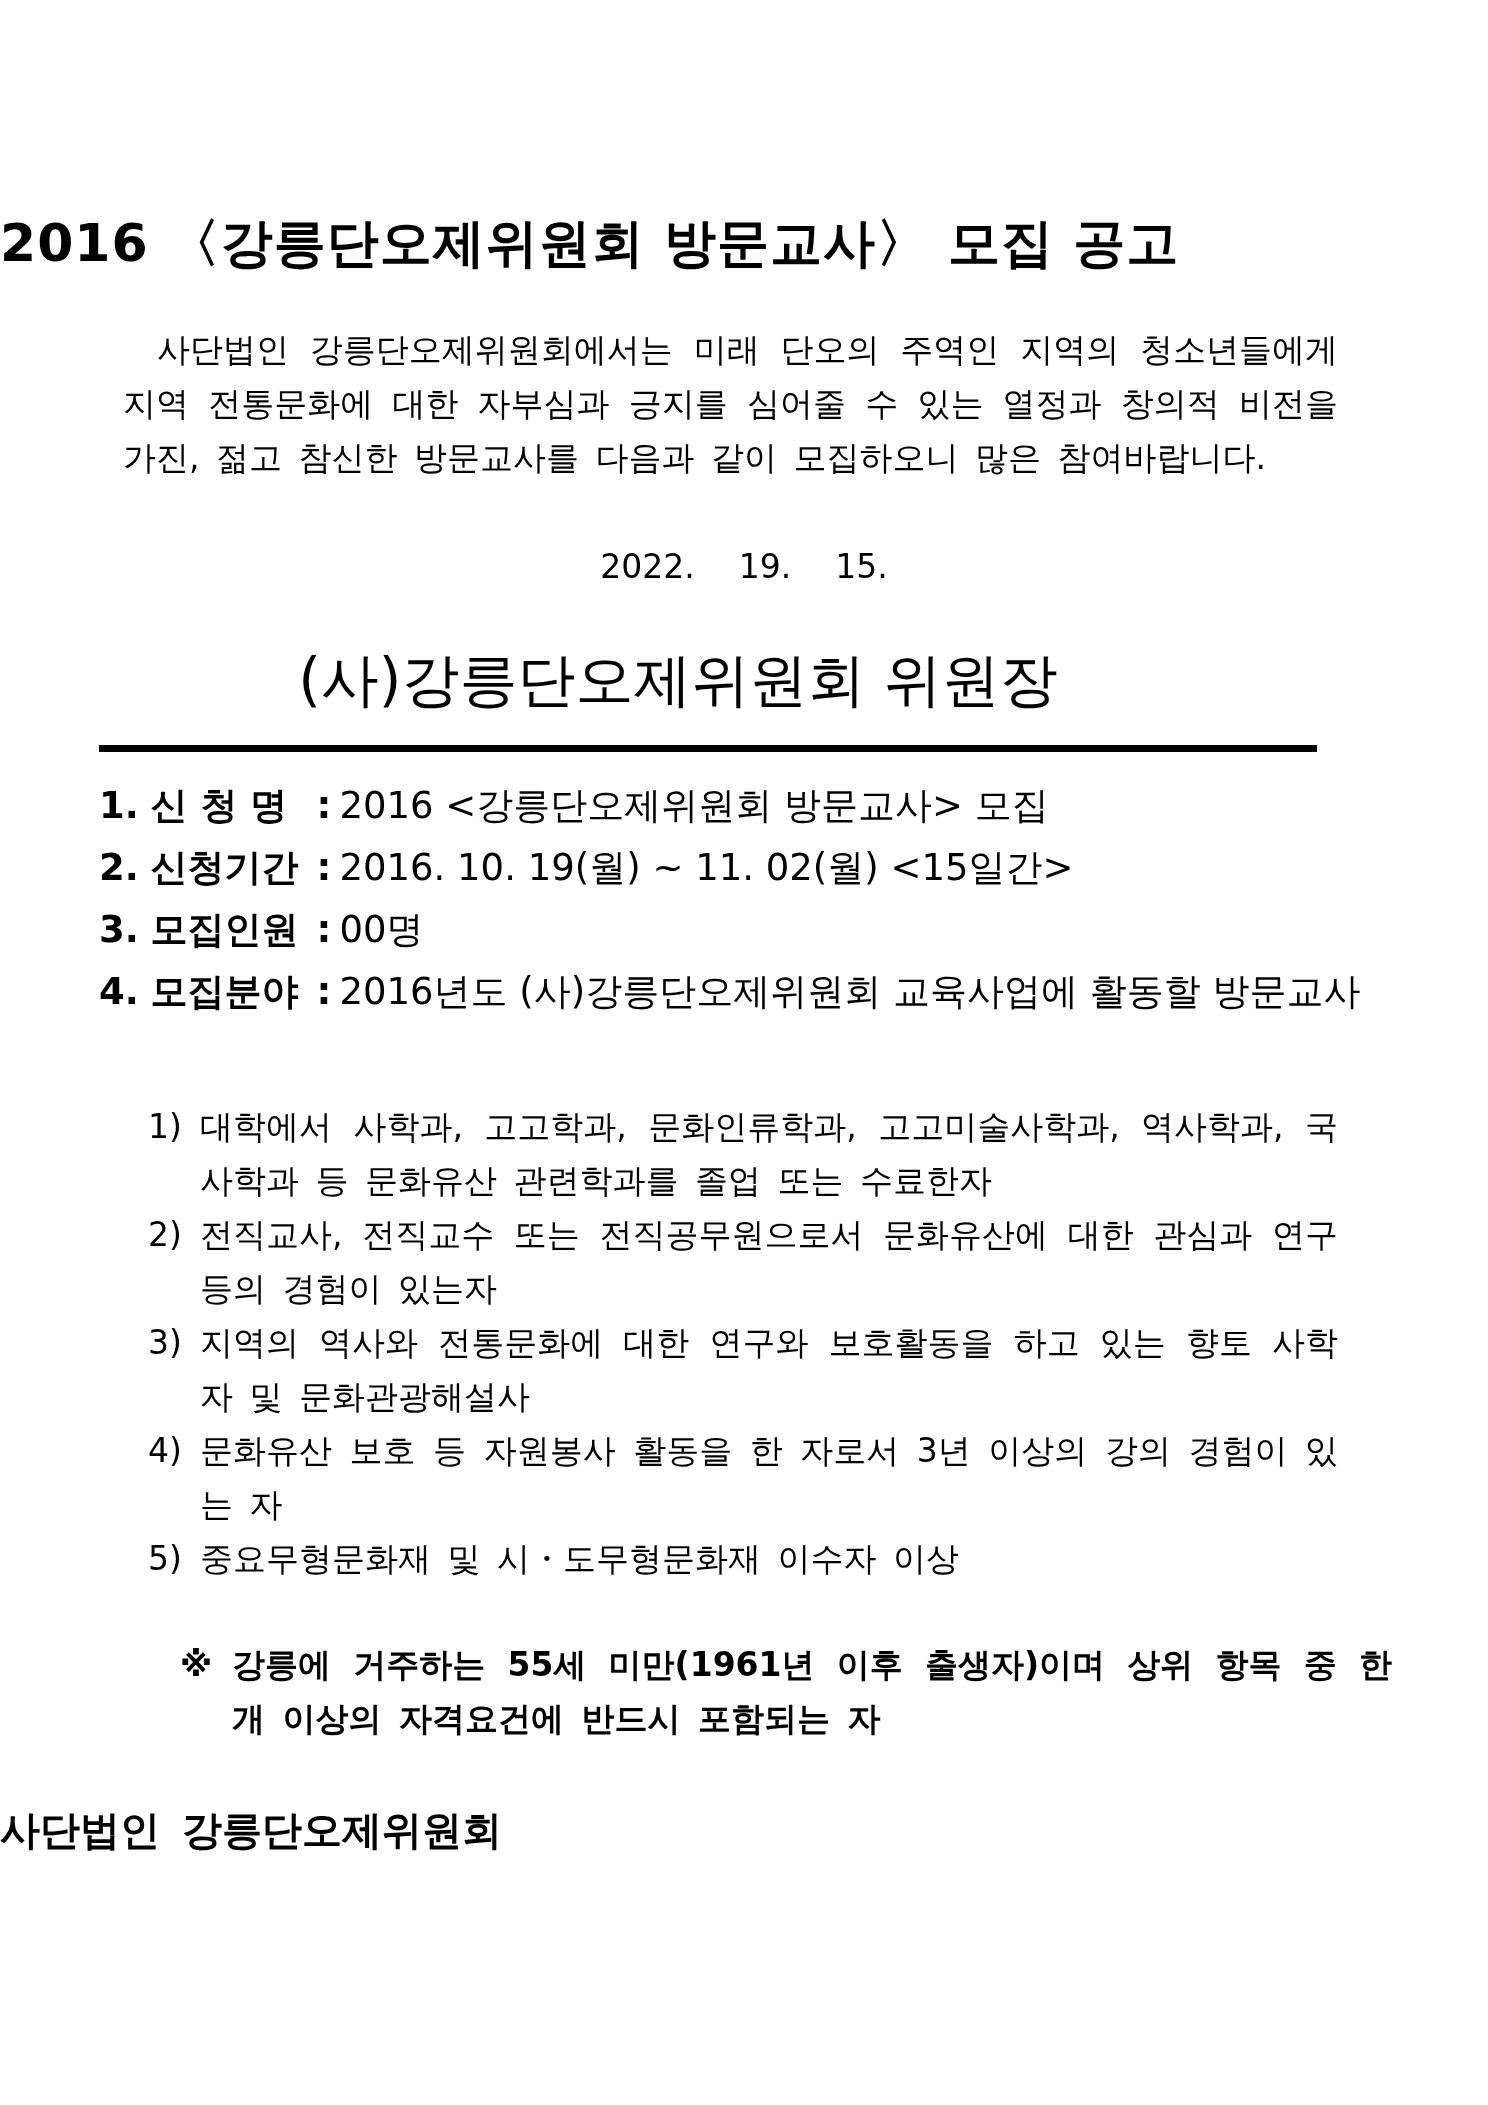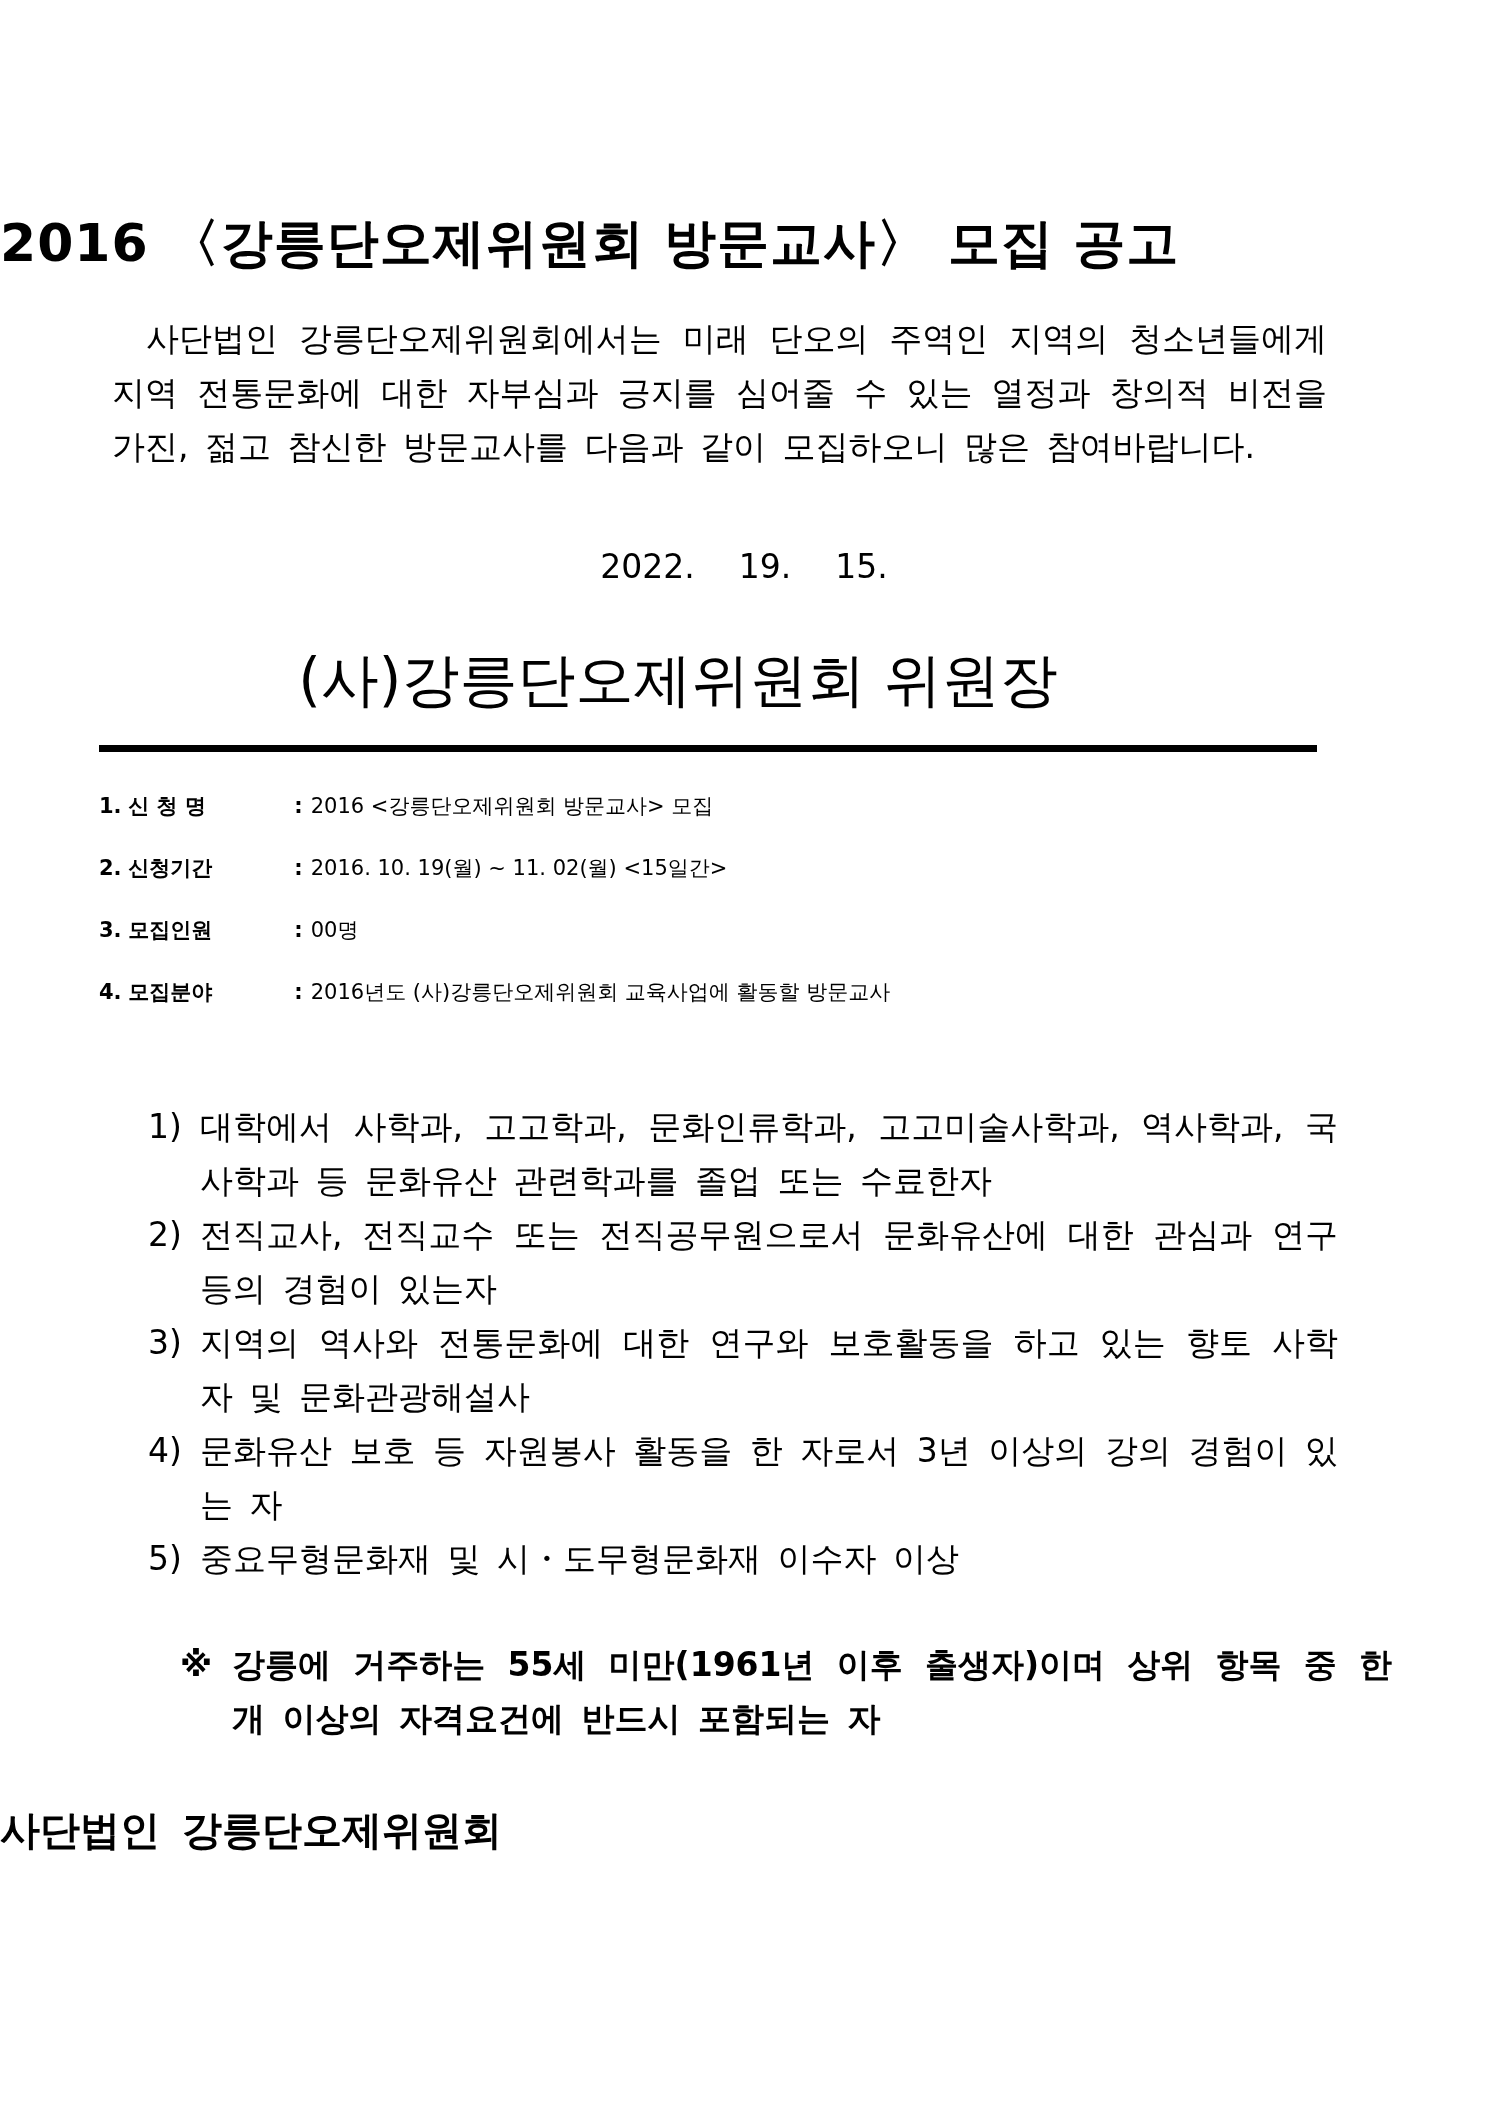--- a/index.html
+++ b/index.html
@@ -65,21 +65,21 @@
       height: 7px;
       background: #000000;
     }
     .items {
       position: absolute;
       left: 99px; top: 775px;
       width: 1240px;
     }
     .item {
       height: 62px;
-      font-size: 21px;
+      font-size: 37px;
       line-height: 62px;
       white-space: nowrap;
     }
     .item .num, .item .label, .item .colon { font-weight: bold; }
     .item .label { display: inline-block; min-width: 160px; }
     .item .colon { margin: 0 8px 0 6px; }
     .quals {
       position: absolute;
       left: 148px; top: 1100px;
       width: 1190px;
@@ -123,21 +123,21 @@
       word-spacing: 8px;
     }
   </style>
 </head>
 <body>
 
 <div class="page">
 
   <div class="title">2016 〈강릉단오제위원회 방문교사〉 모집 공고</div>
 
-  <p class="intro" style="margin:0;">사단법인 강릉단오제위원회에서는 미래 단오의 주역인 지역의 청소년들에게 지역 전통문화에 대한 자부심과 긍지를 심어줄 수 있는 열정과 창의적 비전을 가진, 젊고 참신한 방문교사를 다음과 같이 모집하오니 많은 참여바랍니다.</p>
+  <p class="intro" style="margin:11px;">사단법인 강릉단오제위원회에서는 미래 단오의 주역인 지역의 청소년들에게 지역 전통문화에 대한 자부심과 긍지를 심어줄 수 있는 열정과 창의적 비전을 가진, 젊고 참신한 방문교사를 다음과 같이 모집하오니 많은 참여바랍니다.</p>
 
   <div class="date">
     <span>2022.</span><span>19.</span><span>15.</span>
   </div>
 
   <div class="signer">(사)강릉단오제위원회 위원장</div>
 
   <div class="rule"></div>
 
   <div class="items">

